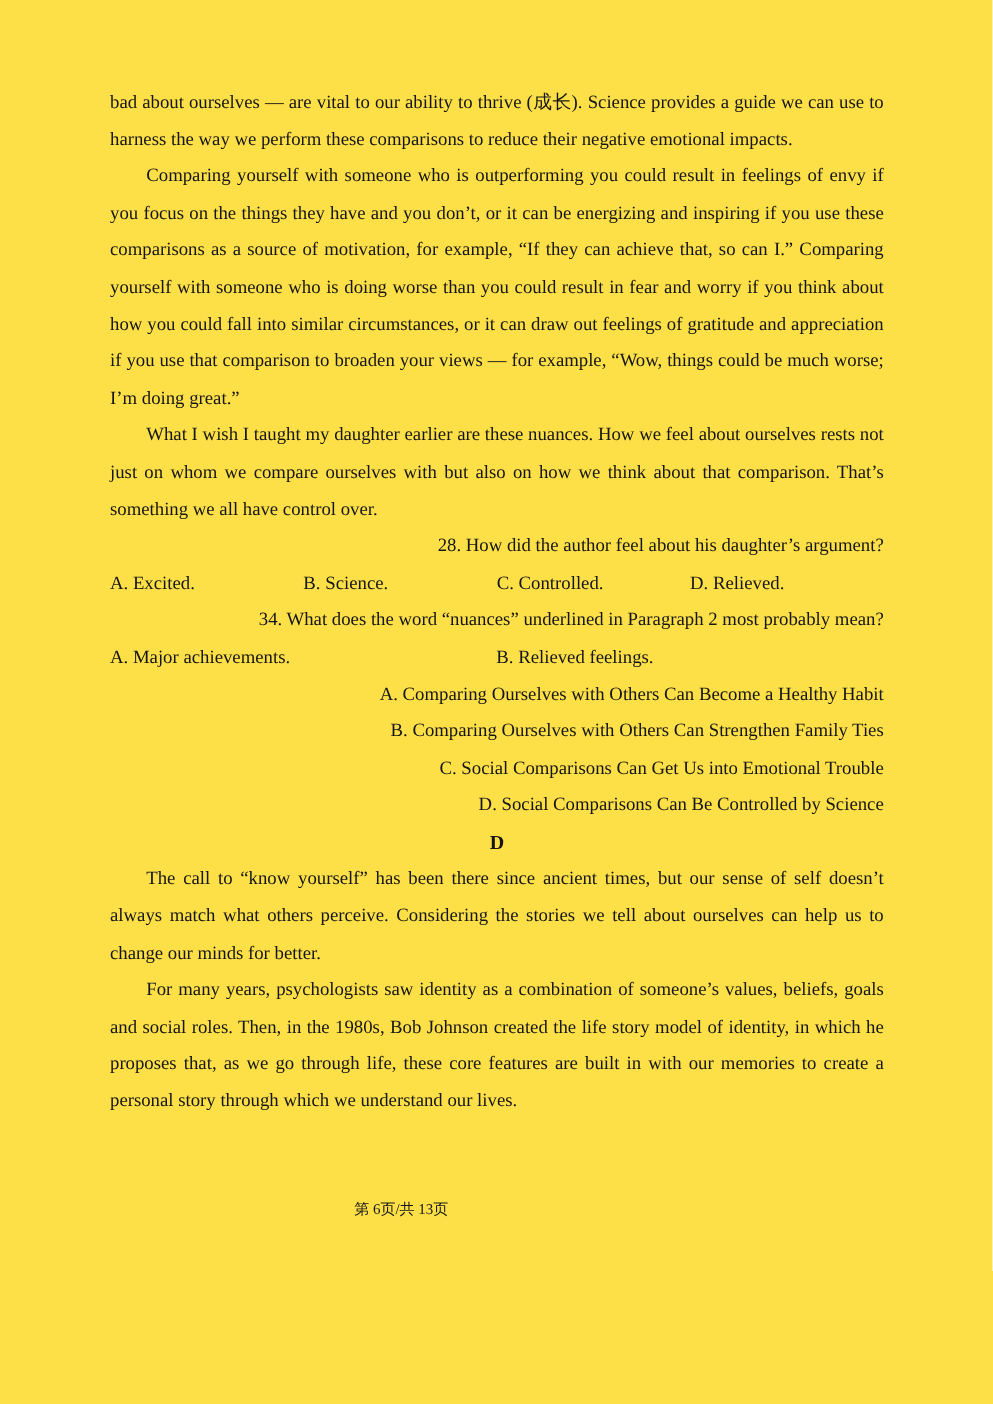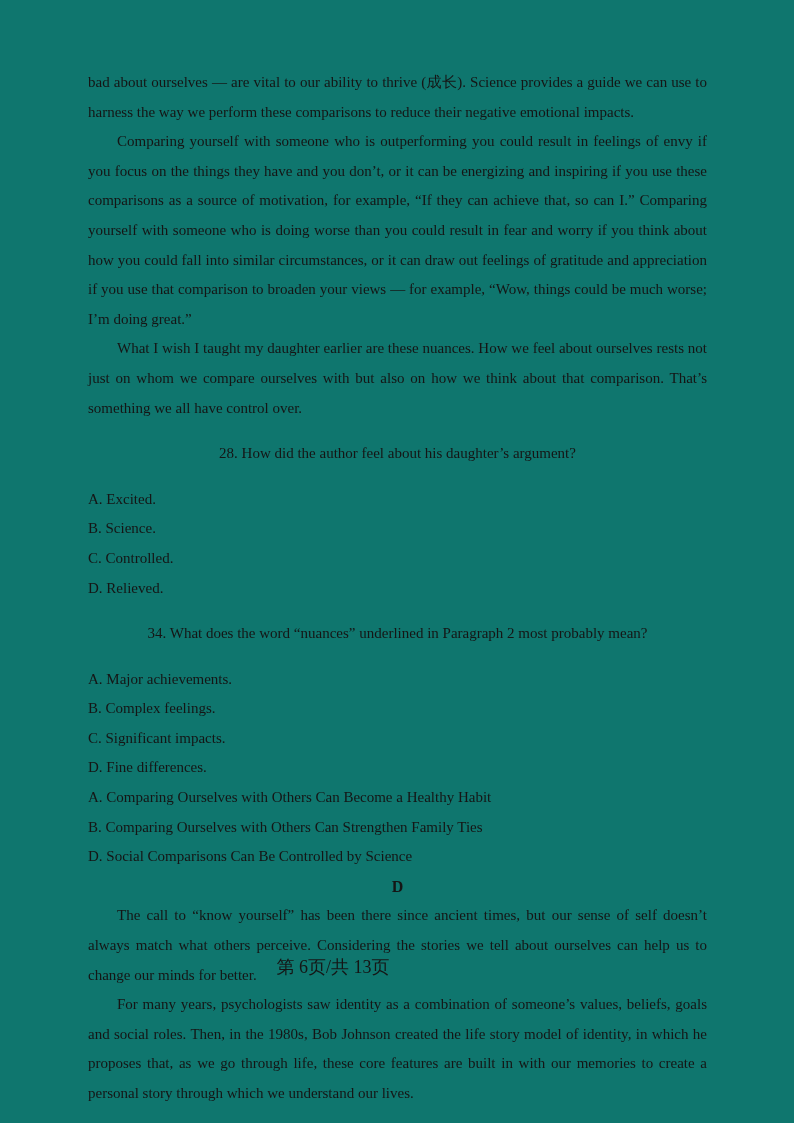--- a/index.html
+++ b/index.html
@@ -11,63 +11,63 @@
     width: 794px;
     height: 1123px;
     position: relative;
     font-family: "Liberation Serif", "DejaVu Serif", serif;
     color: #151515;
   }
   .page {
     position: relative;
     width: 794px;
     height: 1123px;
-    background: #0f766e;
+    background: #fde047;
     overflow: hidden;
   }
   .content {
     padding: 68px 87px 0 88px;
     font-size: 15px;
     line-height: 29.6px;
   }
   .para {
     margin: 0;
     text-align: justify;
   }
   .para.indent {
     text-indent: 29px;
   }
   .q-stem {
-    margin: 16px;
-    text-align: center;
+    margin: 0;
+    text-align: right;
   }
   .opt-row {
     display: flex;
-    flex-direction: column;
+    flex-direction: row;
   }
   .opt-row.four .opt { width: 154.7px; flex: 0 0 auto; }
   .opt-row.four .opt:last-child { width: auto; }
   .opt-row.two .opt { width: 309px; flex: 0 0 auto; }
   .opt-row.two .opt:last-child { width: auto; }
   .opt-line {
     margin: 0;
-    text-align: left;
+    text-align: right;
   }
   .section-heading {
     text-align: center;
     font-weight: bold;
     font-size: 16px;
   }
   .footer {
     position: absolute;
     top: 953px;
-    left: 16px;
+    left: 4px;
     width: 634px;
     text-align: center;
-    font-size: 18px;
+    font-size: 12px;
     line-height: 29.6px;
   }
 </style>
 </head>
 <body>
 
 <div class="page">
   <div class="content">
 
     <p class="para">bad about ourselves — are vital to our ability to thrive (成长). Science provides a guide we can use to harness the way we perform these comparisons to reduce their negative emotional impacts.</p>
@@ -81,31 +81,28 @@
         <span class="opt">B. Science.</span>
         <span class="opt">C. Controlled.</span>
         <span class="opt">D. Relieved.</span>
       </div>
     </div>
 
     <div class="question">
       <p class="q-stem">34. What does the word “nuances” underlined in Paragraph 2 most probably mean?</p>
       <div class="opt-row two">
         <span class="opt">A. Major achievements.</span>
-        <span class="opt">B. Complex feelings.</span>
-      </div>
-      <div class="opt-row two">
-        <span class="opt">C. Significant impacts.</span>
-        <span class="opt">D. Fine differences.</span>
+        <span class="opt">B. Relieved feelings.</span>
       </div>
     </div>
 
     <div class="question">
       <p class="opt-line">A. Comparing Ourselves with Others Can Become a Healthy Habit</p>
       <p class="opt-line">B. Comparing Ourselves with Others Can Strengthen Family Ties</p>
+      <p class="opt-line">C. Social Comparisons Can Get Us into Emotional Trouble</p>
       <p class="opt-line">D. Social Comparisons Can Be Controlled by Science</p>
     </div>
 
     <div class="section-heading">D</div>
 
     <p class="para indent">The call to “know yourself” has been there since ancient times, but our sense of self doesn’t always match what others perceive. Considering the stories we tell about ourselves can help us to change our minds for better.</p>
     <p class="para indent">For many years, psychologists saw identity as a combination of someone’s values, beliefs, goals and social roles. Then, in the 1980s, Bob Johnson created the life story model of identity, in which he proposes that, as we go through life, these core features are built in with our memories to create a personal story through which we understand our lives.</p>
 
   </div>
 

